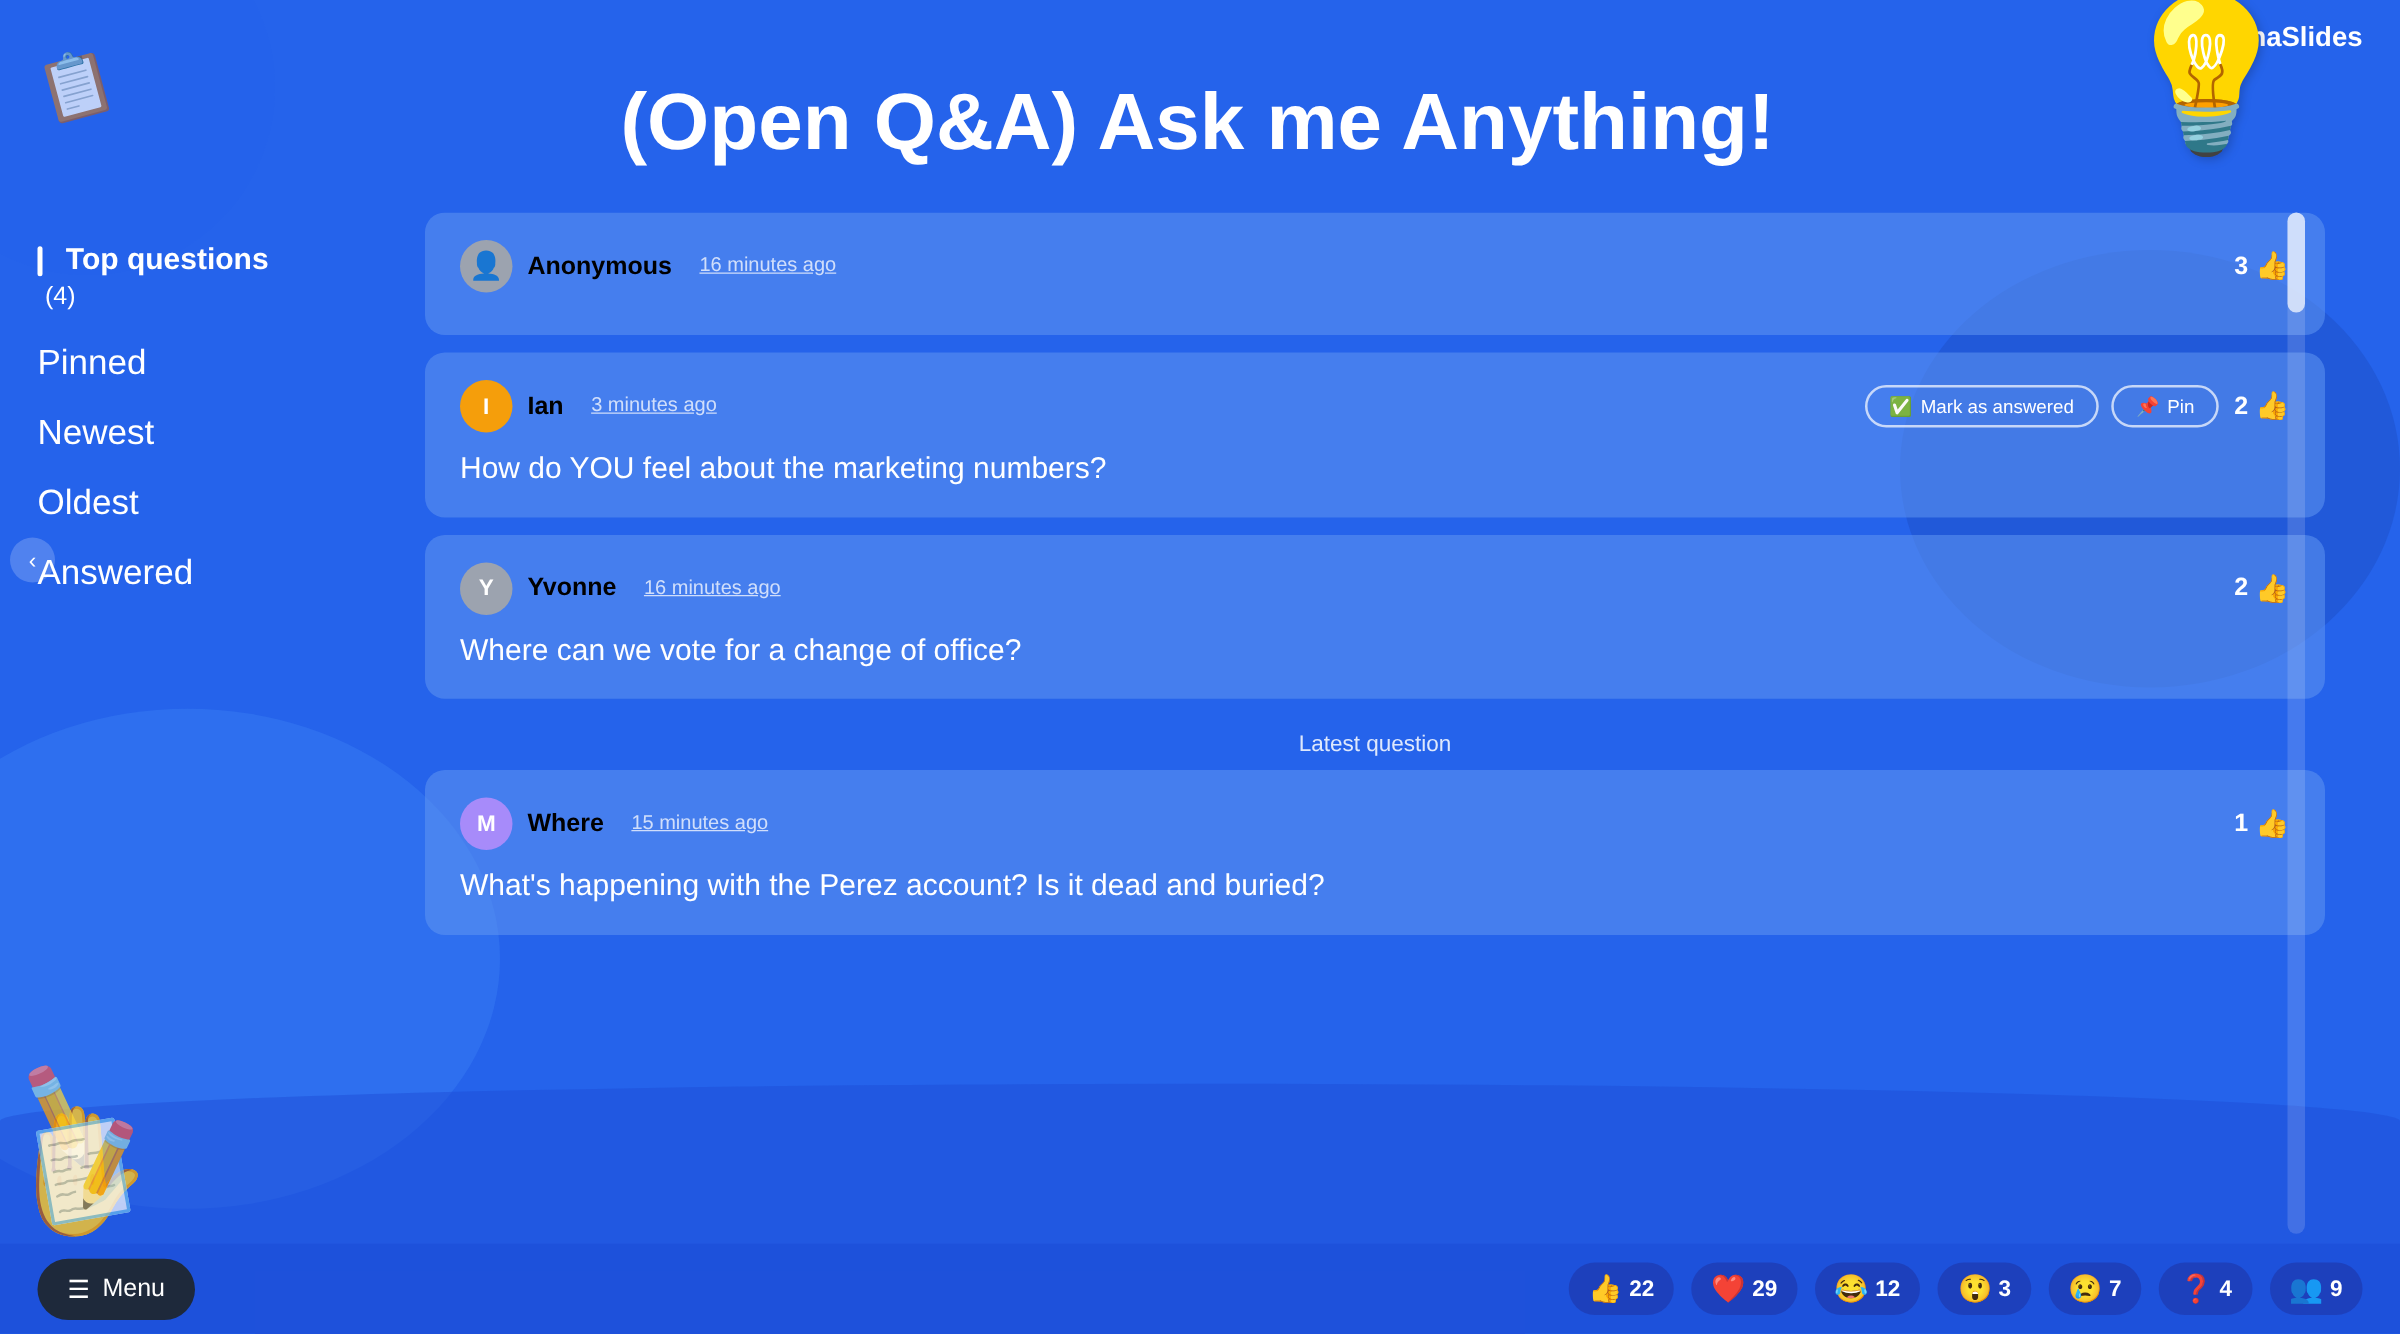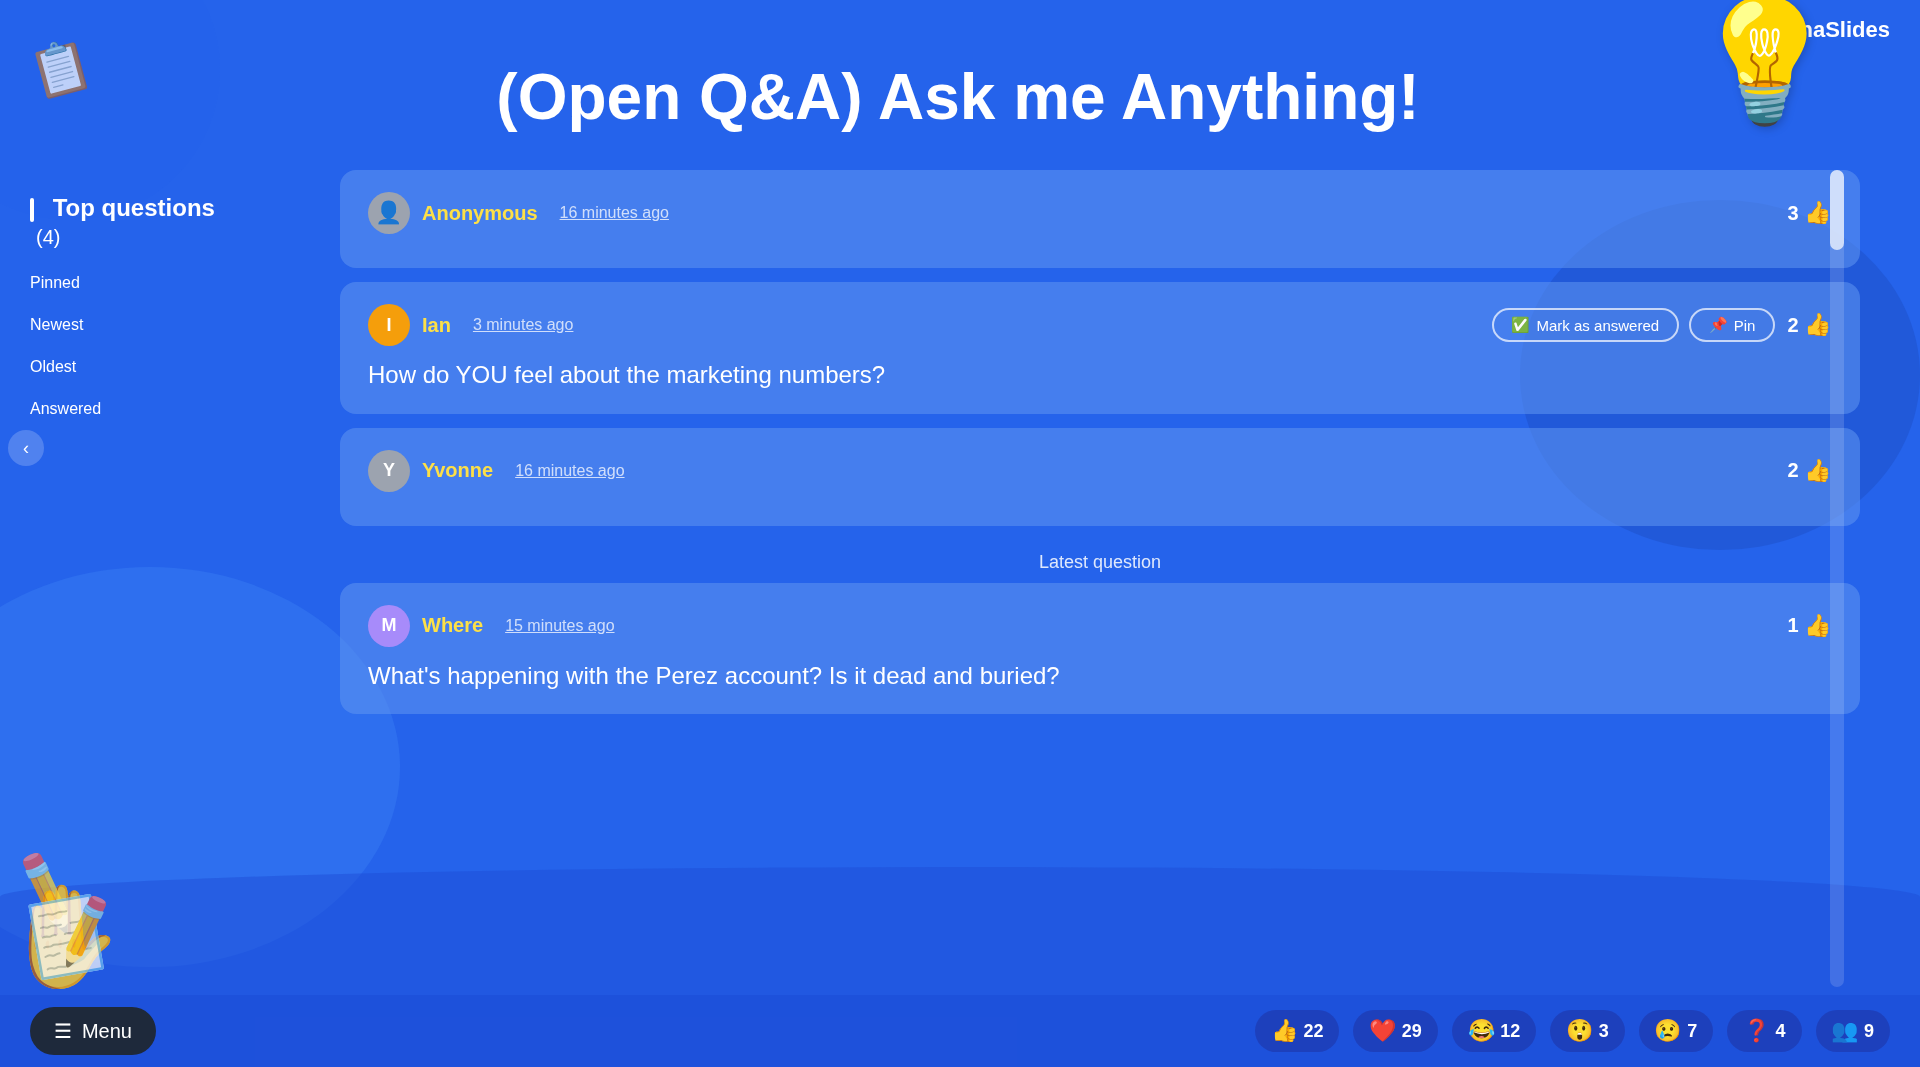--- a/index.html
+++ b/index.html
@@ -107,21 +107,21 @@
       padding: 20px 30px;
     }
     .sidebar-nav {
       list-style: none;
       display: flex;
       flex-direction: column;
       gap: 16px;
     }
     .sidebar-nav li {
       color: white;
-      font-size: 16px;
+      font-size: 28px;
       cursor: pointer;
       padding: 4px 0;
     }
     .sidebar-nav li.active {
       font-weight: 800;
       font-size: 24px;
     }
     .sidebar-nav li.active::before {
       content: '';
       display: inline-block;
@@ -202,21 +202,21 @@
       font-size: 22px;
     }
     .avatar-ian {
       background: #f59e0b;
     }
     .avatar-yvonne {
       background: #9ca3af;
     }
 
     .user-name {
-      color: #fde047;
+      color: #000000;
       font-size: 20px;
       font-weight: 600;
     }
     .time-ago {
       color: rgba(255,255,255,0.75);
       font-size: 16px;
       margin-left: 10px;
       text-decoration: underline;
     }
 
@@ -473,20 +473,21 @@
           <span class="user-name">Yvonne</span>
           <span class="time-ago">16 minutes ago</span>
         </div>
         <div class="card-header-right">
           <div class="like-count">
             <span>2</span>
             <span class="like-icon">👍</span>
           </div>
         </div>
       </div>
+      <div class="question-text">Where can we vote for a change of office?</div>
     </div>
 
     <div class="latest-separator">Latest question</div>
 
     <div class="question-card">
       <div class="card-header">
         <div class="card-header-left">
           <div class="avatar" style="background:#a78bfa;">M</div>
           <span class="user-name">Where</span>
           <span class="time-ago">15 minutes ago</span>

